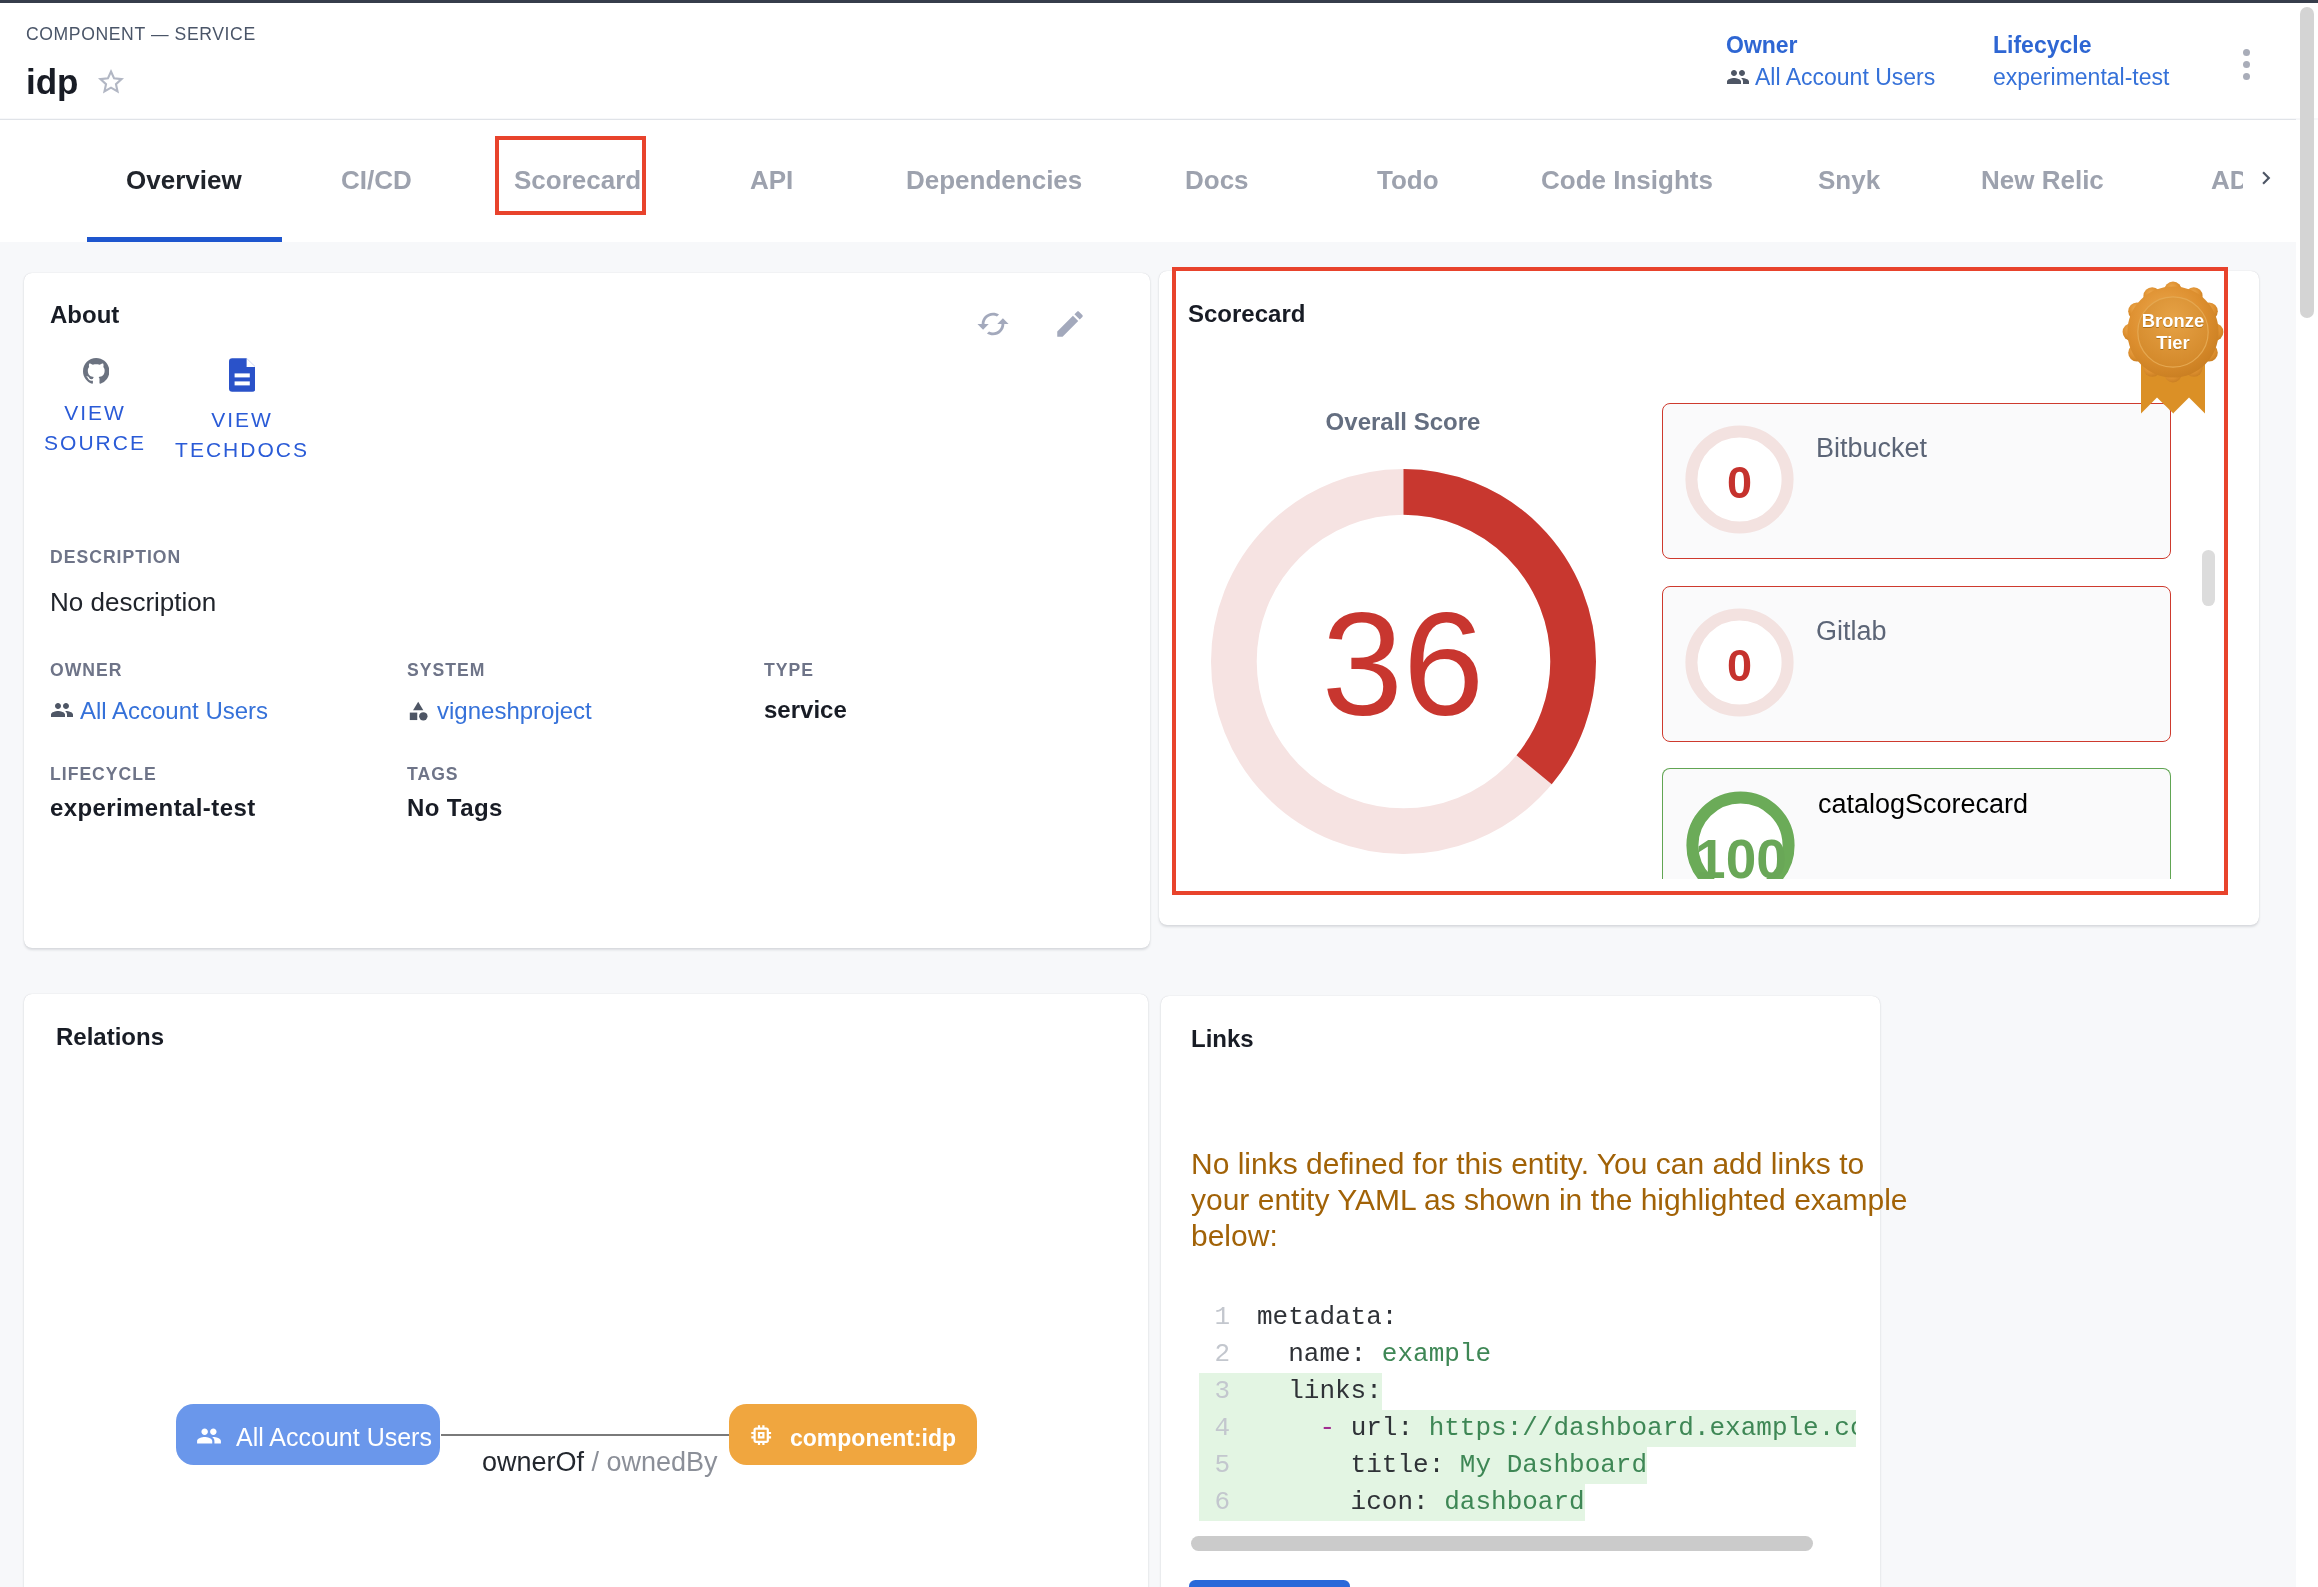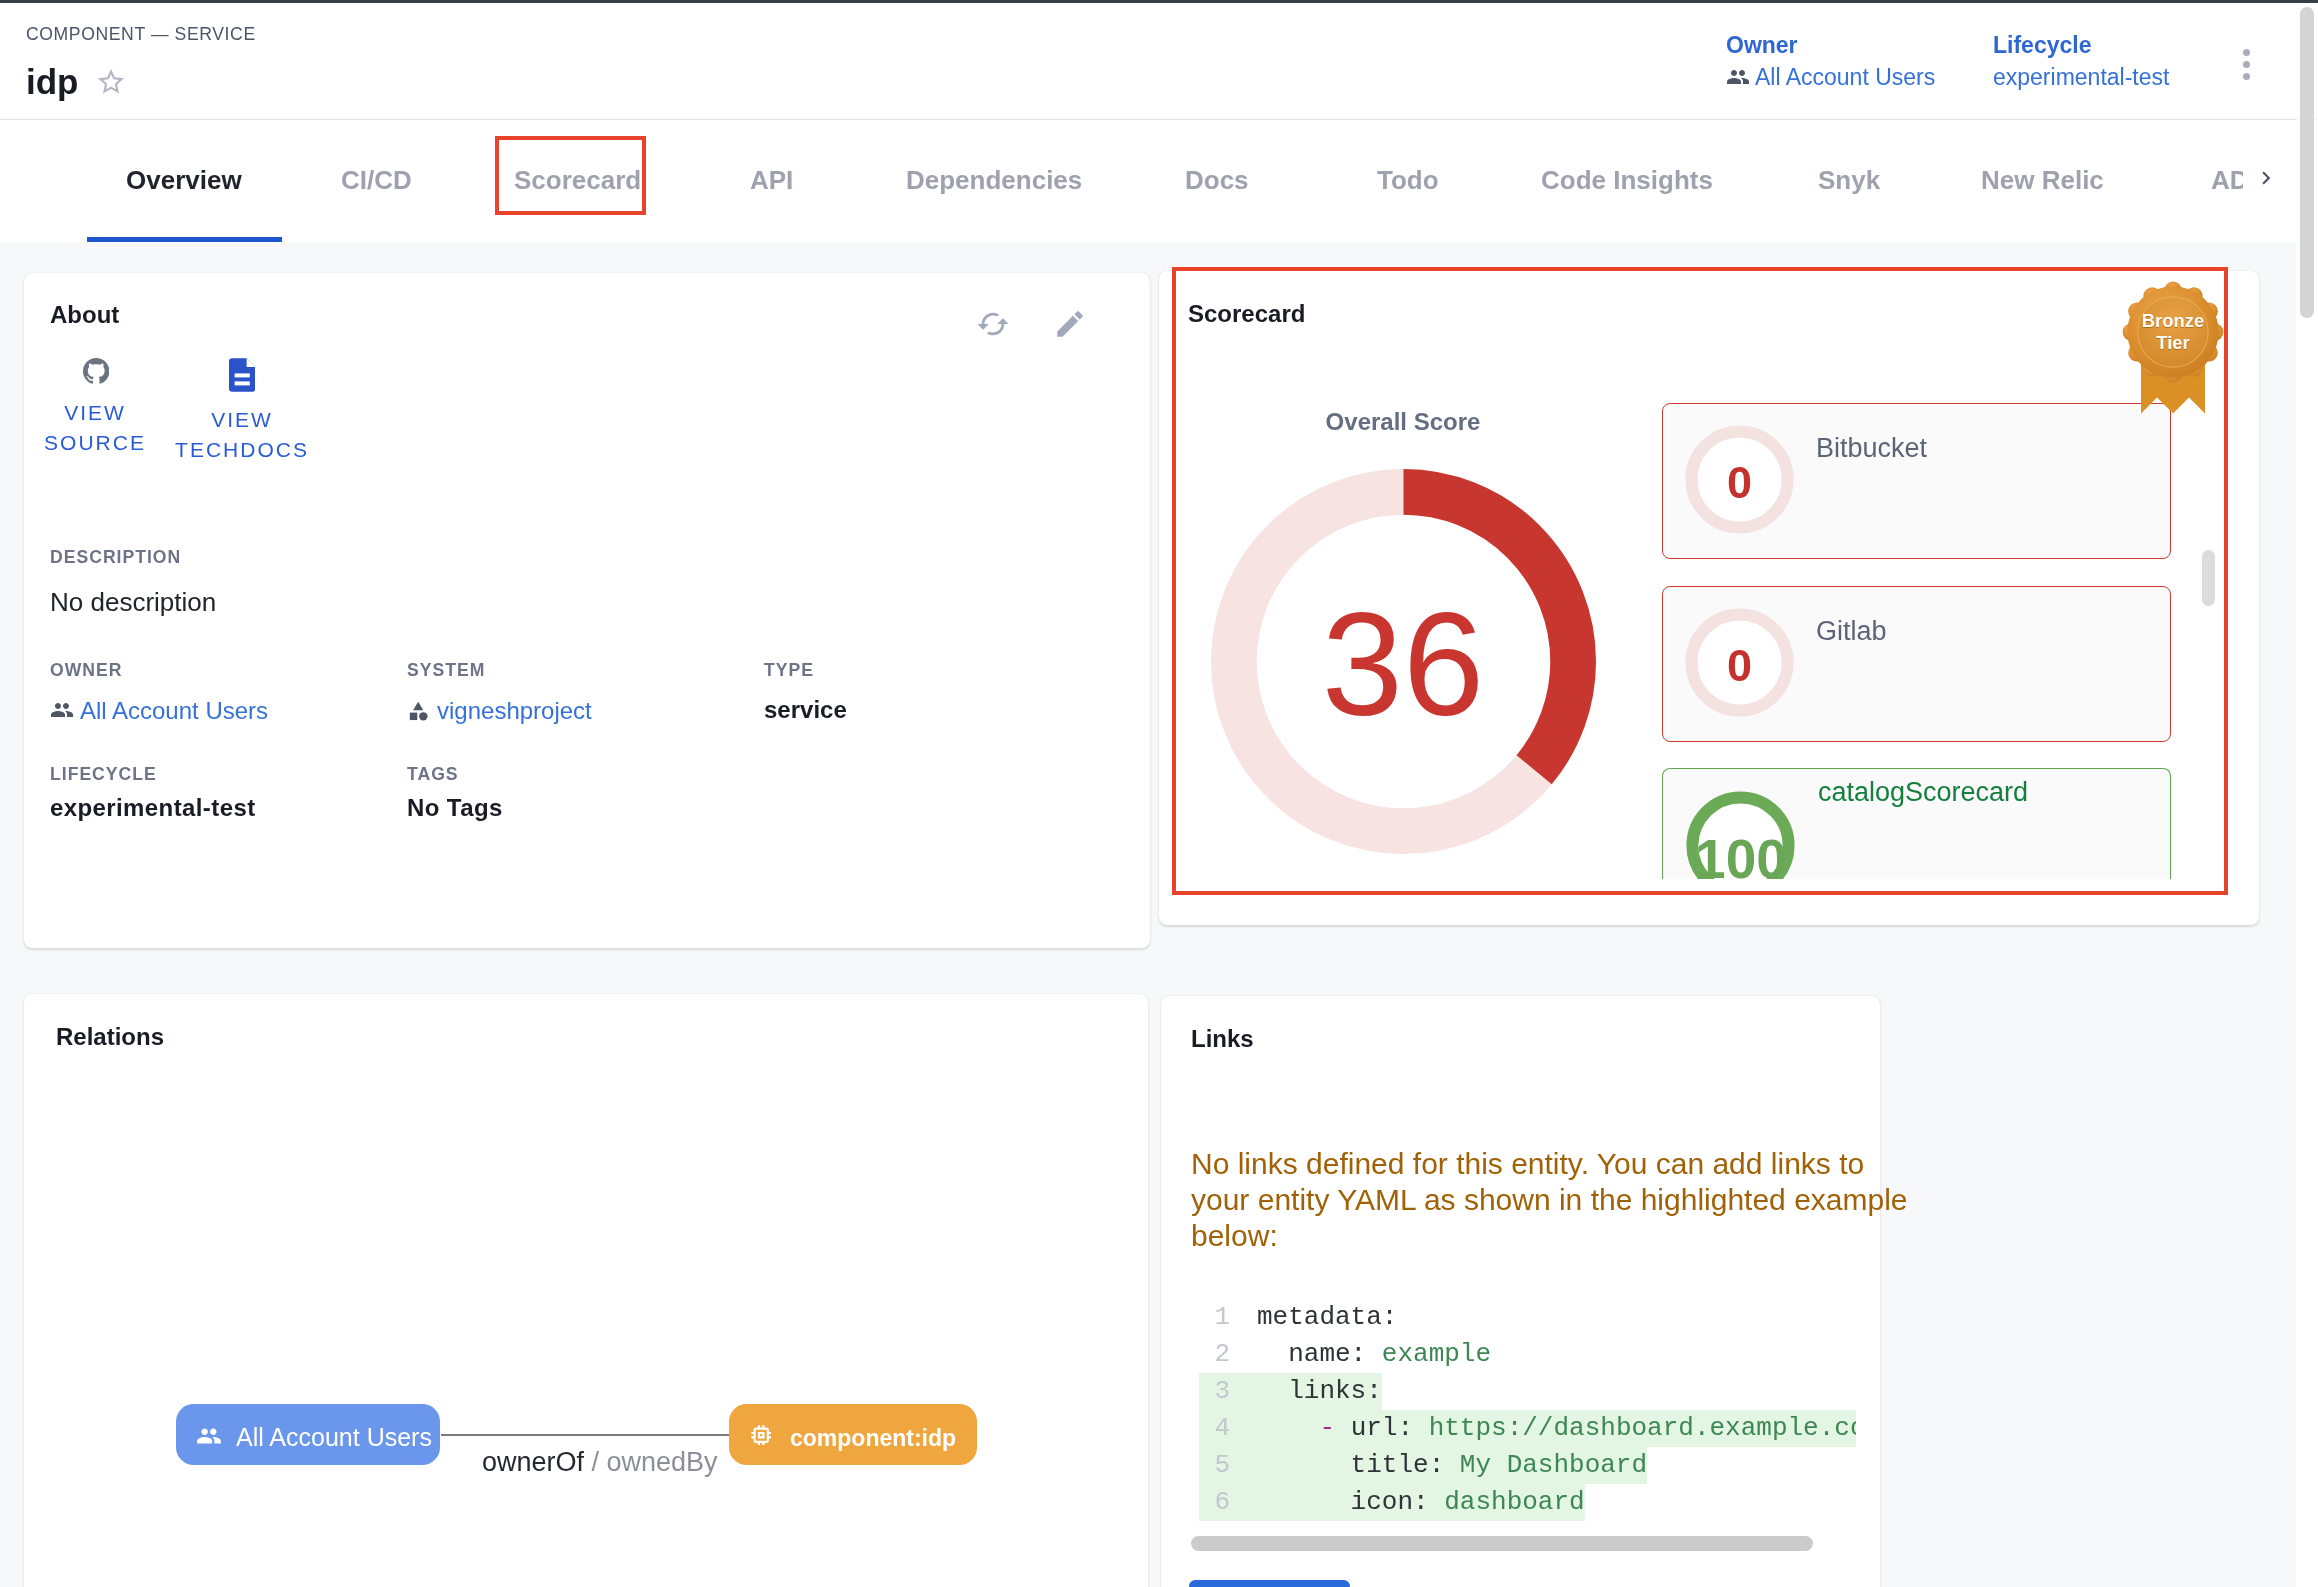--- a/index.html
+++ b/index.html
@@ -133,21 +133,21 @@
     <circle cx="68" cy="68" r="60" fill="#fff" stroke="#F3E2E0" stroke-width="15"></circle>
   </svg>
 <div class="abs" style="left:1713px;top:640px;width:53px;text-align:center;font-size:45px;font-weight:bold;color:#C5322D;">0</div>
 <div class="abs" style="left:1816px;top:616px;font-size:27px;color:#5C6577;">Gitlab</div>
 
 <div class="abs" style="left:1662px;top:768px;width:509px;height:111px;background:#FAFAFB;border:1.6px solid #61A553;border-radius:8px;border-bottom:none;border-bottom-left-radius:0;border-bottom-right-radius:0;overflow:hidden;">
   <svg class="abs" style="left:23px;top:22.4px;" width="109" height="109" viewBox="0 0 136 136">
       <circle cx="68" cy="68" r="60" fill="#fff" stroke="#6BAB58" stroke-width="15"></circle>
     </svg>
   <div class="abs" style="left:30px;top:58px;width:96px;text-align:center;font-size:55px;font-weight:bold;color:#69A757;">100</div>
-  <div class="abs" style="left:155px;top:8px;font-size:27px;color:#15803d;">catalogScorecard</div>
+  <div class="abs" style="left:155px;top:20px;font-size:27px;color:#000000;">catalogScorecard</div>
 </div>
 
 <div class="abs" style="left:2202px;top:550px;width:13px;height:56px;border-radius:6.4px;background:#DCDCDC;"></div>
 
 <div class="abs" style="left:1172px;top:267px;width:1056px;height:628px;border:4.8px solid #E8432C;"></div>
 
 <svg class="abs" style="left:2109px;top:268px;" width="128" height="160" viewBox="0 0 160 200">
   <defs>
     <radialGradient id="rg1" cx="42%" cy="35%" r="75%">
       <stop offset="0%" stop-color="#EDA94F"></stop>

